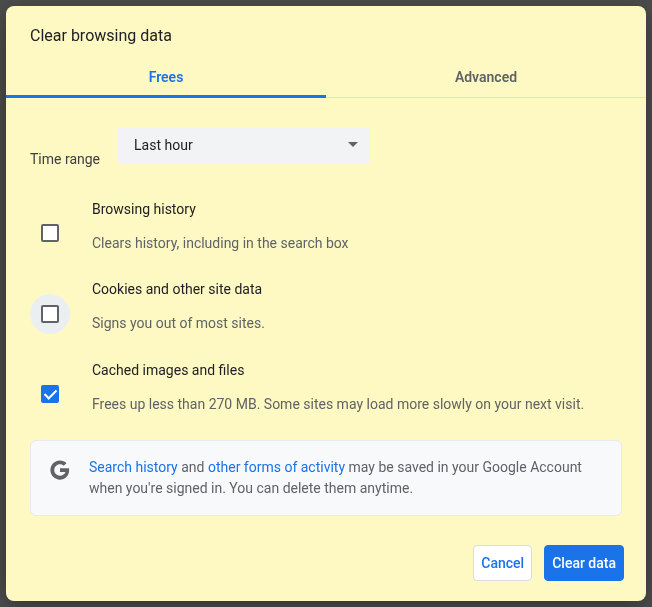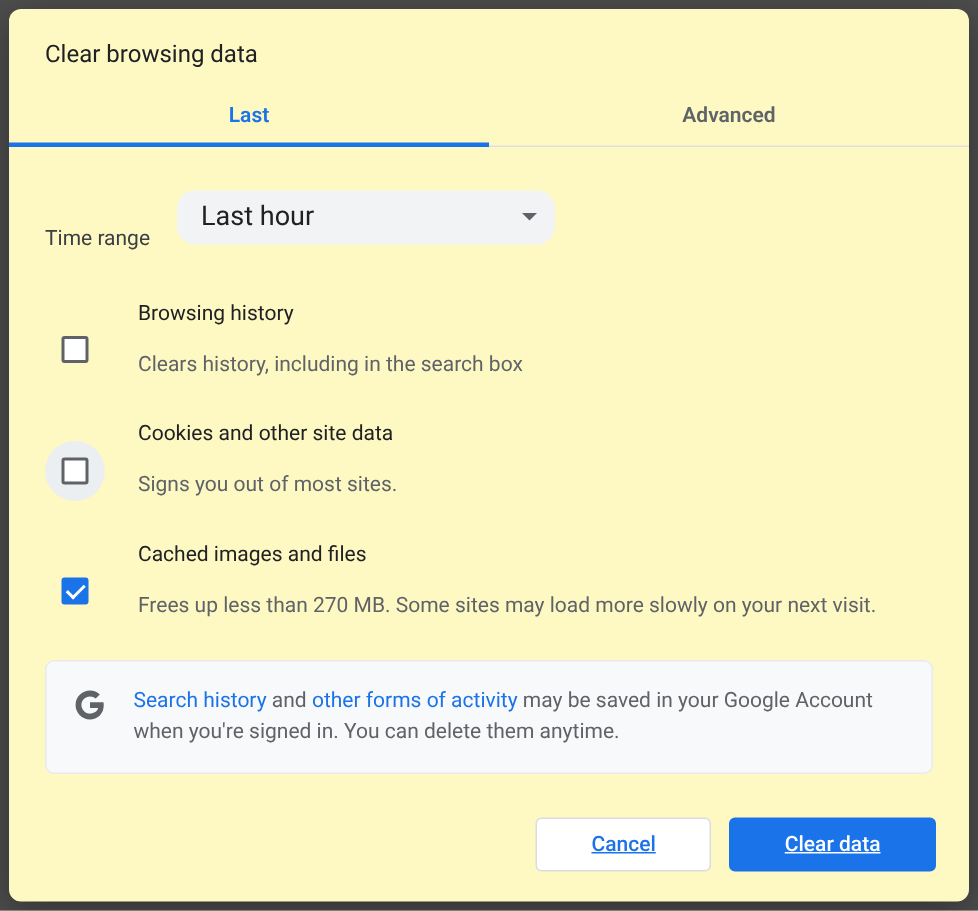--- a/index.html
+++ b/index.html
@@ -57,25 +57,25 @@
     gap: 18px;
     margin: 18px 0 28px 0;
   }
   .timerow-label {
     font-size: 14px; color: #3c4043; margin-top: 29px;
   }
   .select {
     background: #f1f3f4;
     height: 36px;
     width: 252px;
-    border-radius: 12px;
+    border-radius: 0;
     display: flex; align-items: center; justify-content: space-between;
     padding: 0 12px 0 16px;
     color: #202124;
-    font-size: 18px;
+    font-size: 14px;
     cursor: pointer;
   }
   .caret {
     width: 0; height: 0;
     border-left: 5px solid transparent;
     border-right: 5px solid transparent;
     border-top: 5px solid #5f6368;
   }
   .option {
     display: flex; align-items: flex-end;
@@ -132,45 +132,45 @@
     font-size: 14px; color: #5f6368; line-height: 1.5;
   }
   .info-text .lnk { color: #1a73e8; cursor: pointer; }
   .footer {
     display: flex; justify-content: flex-end;
     gap: 12px;
     padding: 18px 22px 20px 22px;
   }
   .btn {
     height: 36px;
-    padding: 0 36px;
+    padding: 0 7px;
     border-radius: 4px;
     font-size: 14px;
     font-weight: 500;
     cursor: pointer;
-    display: flex; align-items: center; justify-content: center; text-decoration: underline;
+    display: flex; align-items: center; justify-content: center;
   }
   .btn-cancel {
     background: #fff; color: #1a73e8;
     border: 1px solid #dadce0;
   }
   .btn-primary {
     background: #1a73e8; color: #fff;
     border: 1px solid #1a73e8;
   }
 </style>
 </head>
 <body>
 
 <div class="backdrop">
   <div class="dialog">
     <div class="title">Clear browsing data</div>
 
     <div class="tabs">
-      <div class="tab active">Last</div>
+      <div class="tab active">Frees</div>
       <div class="tab">Advanced</div>
     </div>
 
     <div class="body">
       <div class="timerow">
         <span class="timerow-label">Time range</span>
         <div class="select">
           <span>Last hour</span>
           <span class="caret"></span>
         </div>

